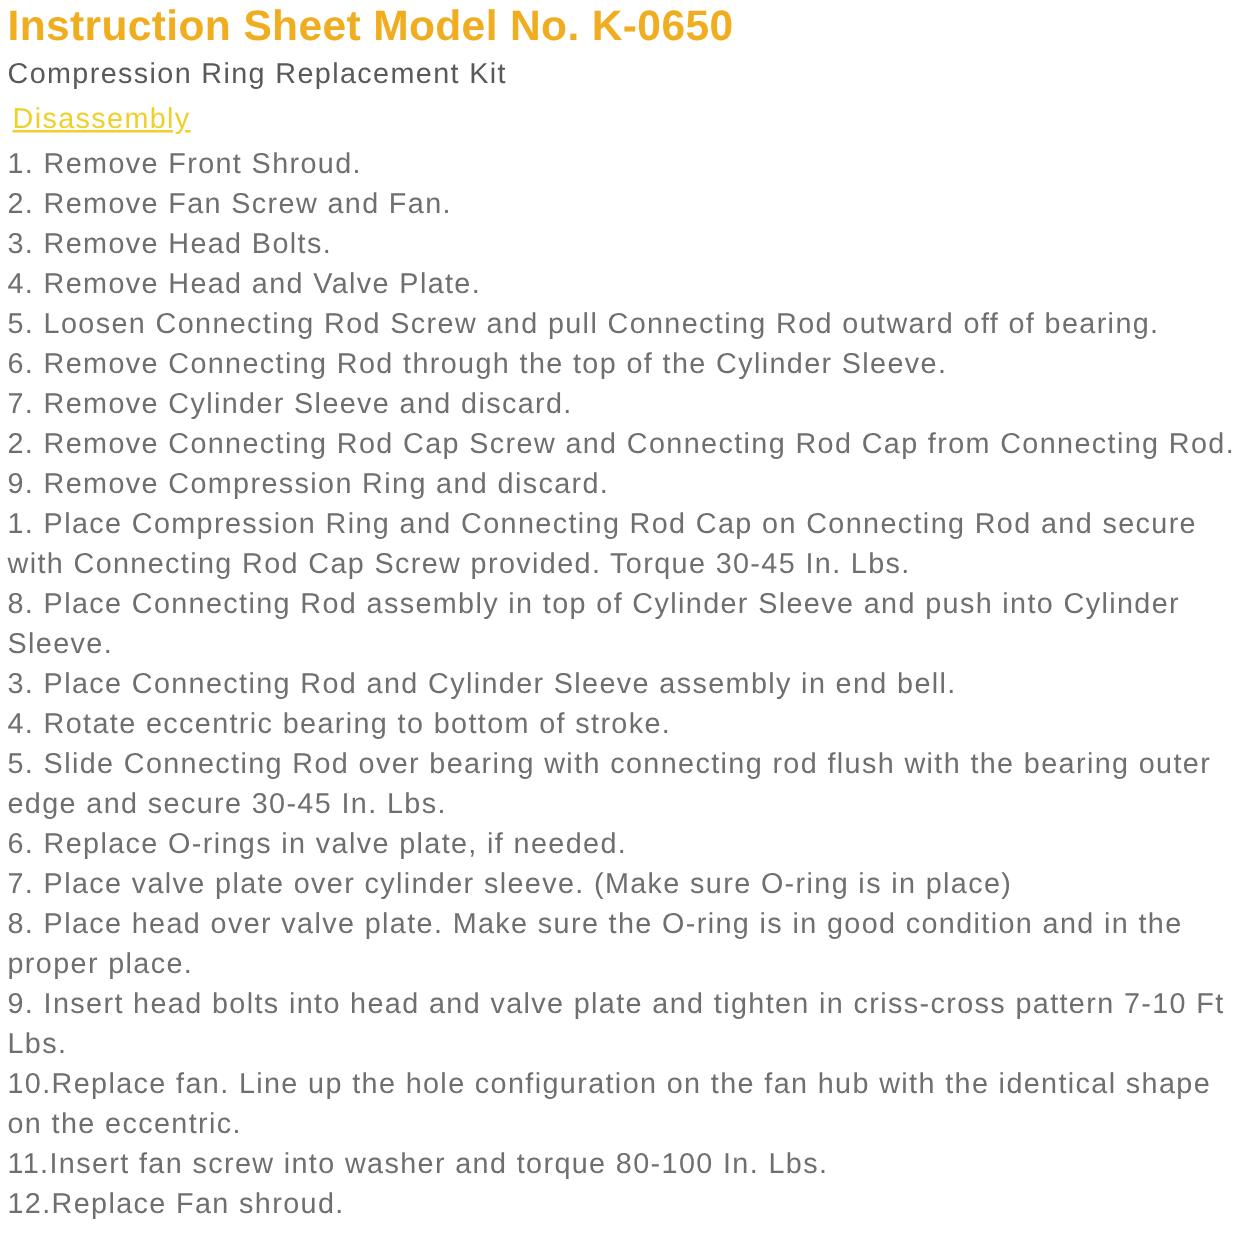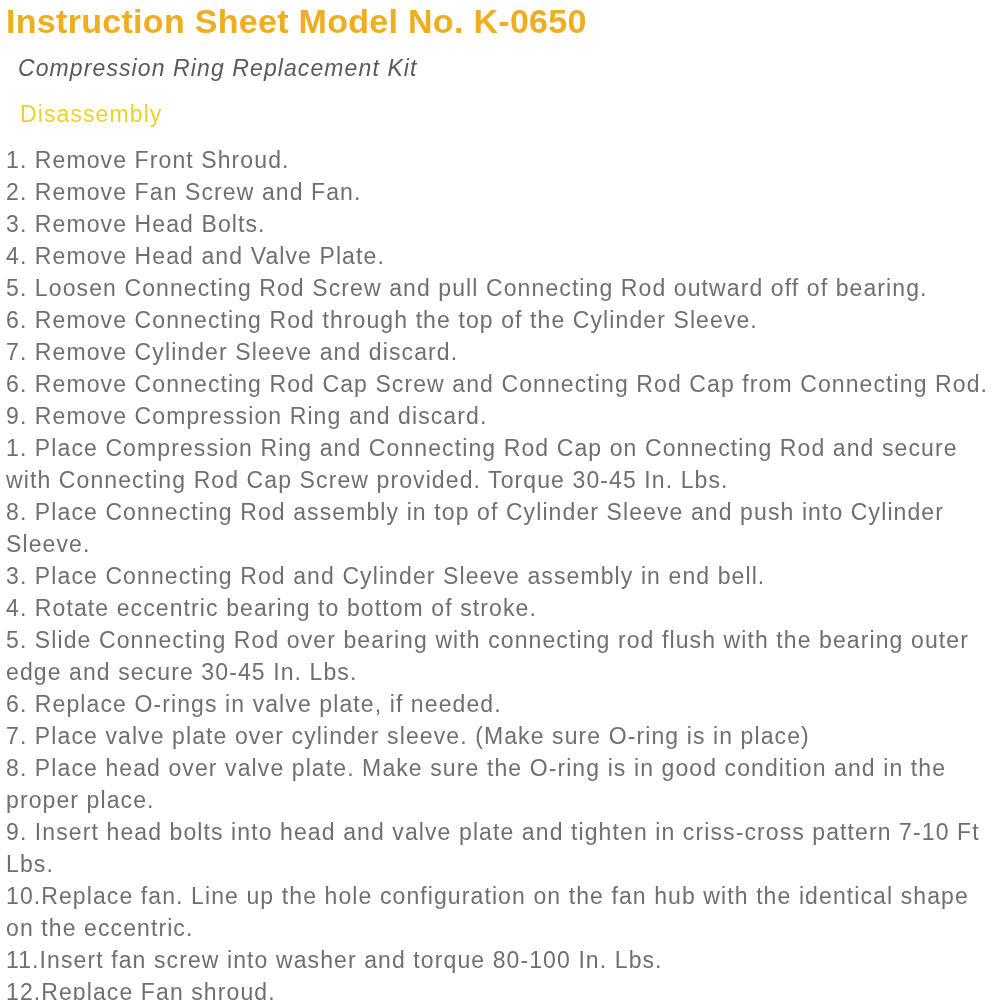--- a/index.html
+++ b/index.html
@@ -25,34 +25,34 @@
   .doc-title{
     margin:0 0 2px 0;
     font-size:34px;
     line-height:38px;
     font-weight:bold;
     letter-spacing:0.3px;
     color:var(--color-title);
     white-space:nowrap;
   }
   .doc-subtitle{
-    margin:12px;
+    margin:0;
     font-size:23px;
     line-height:32px;
     letter-spacing:1.1px;
     color:var(--color-subtitle);
-    font-style:italic;
   }
   .section-heading{
-    margin:14px;
+    margin:4px;
     font-size:23px;
     line-height:32px;
     font-weight:normal;
     letter-spacing:1.1px;
     color:var(--color-heading);
+    text-decoration:underline;
   }
   .step{
     margin:0;
     font-size:23px;
     line-height:32px;
     letter-spacing:1.1px;
     color:var(--color-body);
     white-space:pre-line; 
   }
 </style>
@@ -67,21 +67,21 @@
 
   <h2 class="section-heading">Disassembly</h2>
 
   <p class="step">1. Remove Front Shroud.</p>
   <p class="step">2. Remove Fan Screw and Fan.</p>
   <p class="step">3. Remove Head Bolts.</p>
   <p class="step">4. Remove Head and Valve Plate.</p>
   <p class="step">5. Loosen Connecting Rod Screw and pull Connecting Rod outward off of bearing.</p>
   <p class="step">6. Remove Connecting Rod through the top of the Cylinder Sleeve.</p>
   <p class="step">7. Remove Cylinder Sleeve and discard.</p>
-  <p class="step">6. Remove Connecting Rod Cap Screw and Connecting Rod Cap from Connecting Rod.</p>
+  <p class="step">2. Remove Connecting Rod Cap Screw and Connecting Rod Cap from Connecting Rod.</p>
   <p class="step">9. Remove Compression Ring and discard.</p>
 
 
   <p class="step">1. Place Compression Ring and Connecting Rod Cap on Connecting Rod and secure
 with Connecting Rod Cap Screw provided. Torque 30-45 In. Lbs.</p>
   <p class="step">8. Place Connecting Rod assembly in top of Cylinder Sleeve and push into Cylinder
 Sleeve.</p>
   <p class="step">3. Place Connecting Rod and Cylinder Sleeve assembly in end bell.</p>
   <p class="step">4. Rotate eccentric bearing to bottom of stroke.</p>
   <p class="step">5. Slide Connecting Rod over bearing with connecting rod flush with the bearing outer

